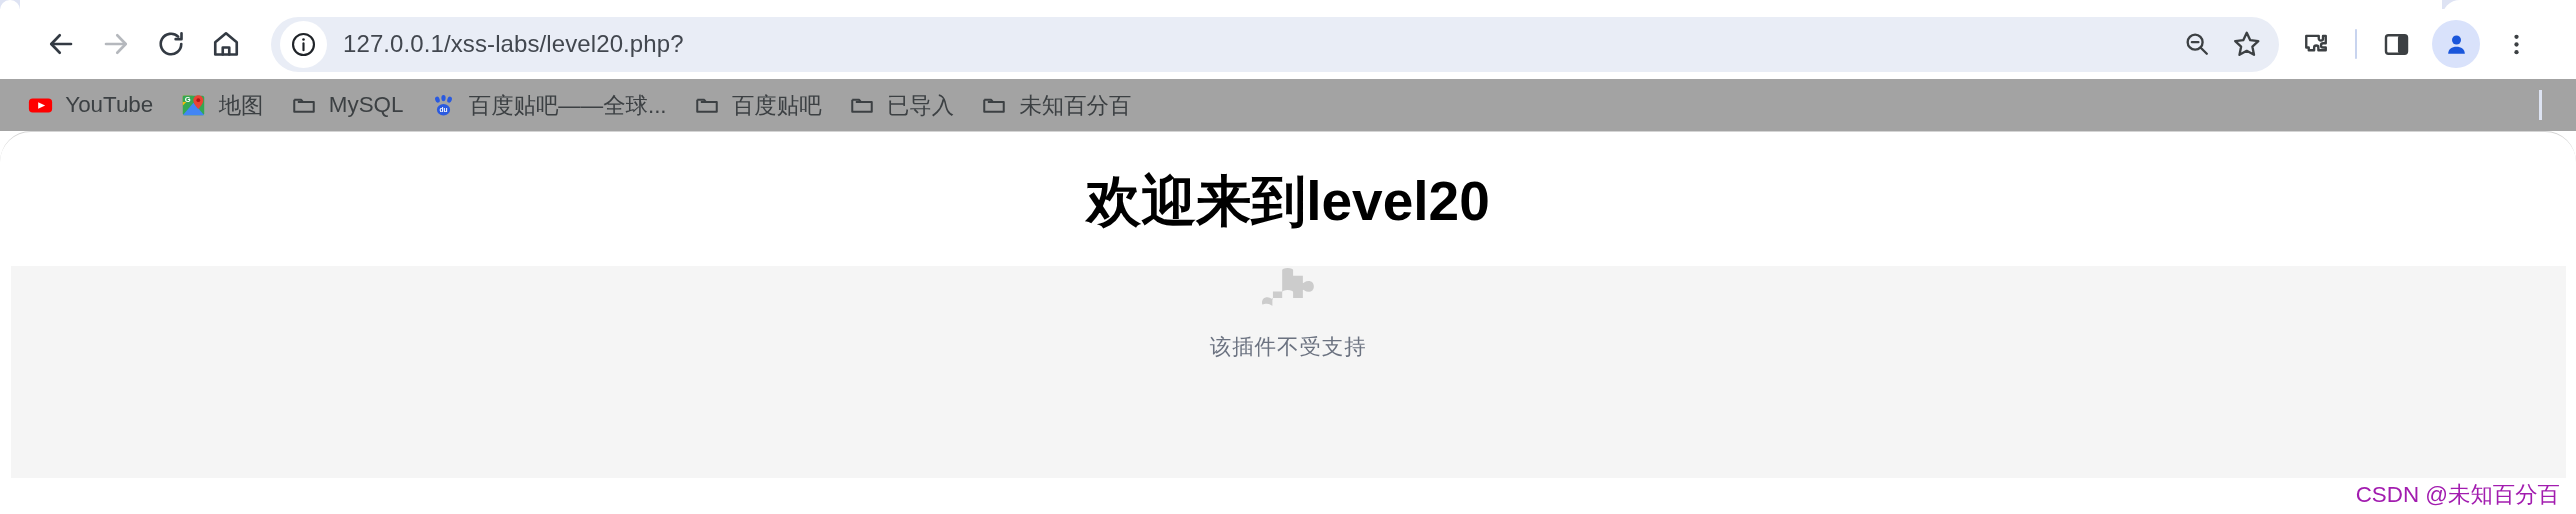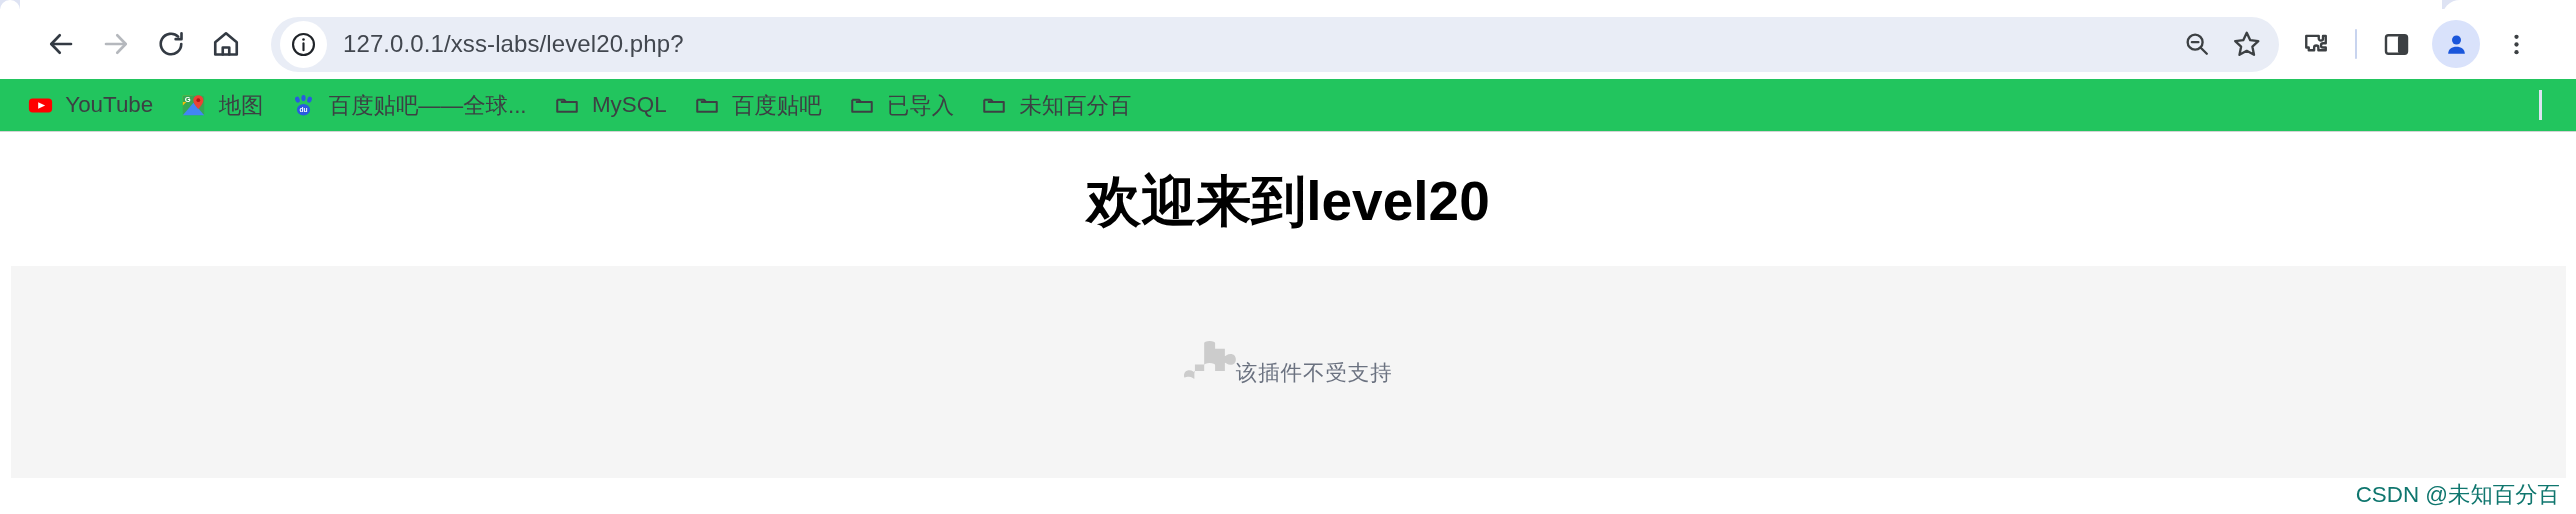--- a/index.html
+++ b/index.html
@@ -137,21 +137,21 @@
   }
 
   
   #bookmarks {
     position: absolute;
     top: 79px; left: 0;
     width: 2576px; height: 52px;
     display: flex;
     align-items: center;
     padding: 0 16px;
-    background: #22c55e;
+    background: #a3a3a3;
     justify-content: center;
   }
   .bm {
     display: flex;
     align-items: center;
     height: 41px;
     padding: 0 10.7px;
     border-radius: 7.2px;
     flex: 0 0 auto;
     cursor: pointer;
@@ -177,54 +177,54 @@
   }
 
   
   #page {
     position: absolute;
     top: 131px; left: 0;
     width: 2576px; height: 384px;
     background: #ffffff;
     border-top: 1.8px solid #d4d4d4;
     overflow: hidden;
+    border-radius: 31px;
   }
   #page-title {
     text-align: center;
     font-size: 55px;
     font-weight: bold;
     color: #000000;
     margin-top: 33px;
     letter-spacing: 0px;
     font-family: "Liberation Sans", "DejaVu Sans", sans-serif;
   }
   #plugin-box {
     position: absolute;
     left: 10.7px;
     top: 134px;
     width: 2555px;
     height: 212px;
     background: #f5f5f5;
     display: flex;
-    flex-direction: row;
+    flex-direction: column;
     align-items: center;
-    justify-content: center;
   }
   #plugin-icon { margin-bottom: 16px; }
   #plugin-msg {
     font-size: 21.5px;
     color: #6b7280;
     letter-spacing: 0.9px;
   }
   #watermark {
     position: absolute;
     right: 16px;
     bottom: 5.4px;
     font-size: 22.4px;
-    color: #0f766e;
+    color: #a21caf;
     white-space: nowrap;
   }
 </style>
 </head>
 <body>
 
 <div id="browser">
 
   <div id="tabstrip-edge">
     <div class="tab-fill"></div>
@@ -338,48 +338,48 @@
           <text x="4.2" y="10.2" font-size="8.5" font-family="Liberation Sans, sans-serif" fill="#ffffff" font-weight="bold">G</text>
           <path d="M19.4 2.5c3.1 0 5.6 2.5 5.6 5.6 0 4.2-5.6 9.8-5.6 9.8S13.8 12.3 13.8 8.1c0-3.1 2.5-5.6 5.6-5.6z" fill="#EA4335"></path>
           <circle cx="19.4" cy="8" r="2.1" fill="#B31412"></circle>
         </svg>
       </span>
       <span class="bm-label">地图</span>
     </div>
 
     <div class="bm">
       <span class="bm-ico">
+        <svg width="26" height="26" viewBox="0 0 24 24" fill="none" stroke="#3c4043" stroke-width="1.85" stroke-linejoin="round">
+          <path d="M3 7.2h6.4l1.5 2h-4.6"></path>
+          <path d="M3 7.2v11.1h18V9.2H10.9"></path>
+        </svg>
+      </span>
+      <span class="bm-label">MySQL</span>
+    </div>
+
+    <div class="bm">
+      <span class="bm-ico">
         <svg width="25" height="25" viewBox="0 0 28 28">
           <ellipse cx="7.2" cy="7.4" rx="2.5" ry="3.5" fill="#2a5ae0" transform="rotate(-18 7.2 7.4)"></ellipse>
           <ellipse cx="14" cy="5.6" rx="2.4" ry="3.5" fill="#2a5ae0"></ellipse>
           <ellipse cx="20.8" cy="7.4" rx="2.5" ry="3.5" fill="#2a5ae0" transform="rotate(18 20.8 7.4)"></ellipse>
           <ellipse cx="14" cy="18.8" rx="7.4" ry="6.4" fill="#2a5ae0"></ellipse>
           <text x="14" y="21.8" font-size="7.4" font-family="Liberation Sans, sans-serif" fill="#ffffff" text-anchor="middle" font-weight="bold">du</text>
         </svg>
       </span>
       <span class="bm-label">百度贴吧——全球...</span>
     </div>
 
     <div class="bm">
       <span class="bm-ico">
         <svg width="26" height="26" viewBox="0 0 24 24" fill="none" stroke="#3c4043" stroke-width="1.85" stroke-linejoin="round">
           <path d="M3 7.2h6.4l1.5 2h-4.6"></path>
           <path d="M3 7.2v11.1h18V9.2H10.9"></path>
         </svg>
       </span>
-      <span class="bm-label">MySQL</span>
-    </div>
-
-    <div class="bm">
-      <span class="bm-ico">
-        <svg width="26" height="26" viewBox="0 0 24 24" fill="none" stroke="#3c4043" stroke-width="1.85" stroke-linejoin="round">
-          <path d="M3 7.2h6.4l1.5 2h-4.6"></path>
-          <path d="M3 7.2v11.1h18V9.2H10.9"></path>
-        </svg>
-      </span>
       <span class="bm-label">百度贴吧</span>
     </div>
 
     <div class="bm">
       <span class="bm-ico">
         <svg width="26" height="26" viewBox="0 0 24 24" fill="none" stroke="#3c4043" stroke-width="1.85" stroke-linejoin="round">
           <path d="M3 7.2h6.4l1.5 2h-4.6"></path>
           <path d="M3 7.2v11.1h18V9.2H10.9"></path>
         </svg>
       </span>

